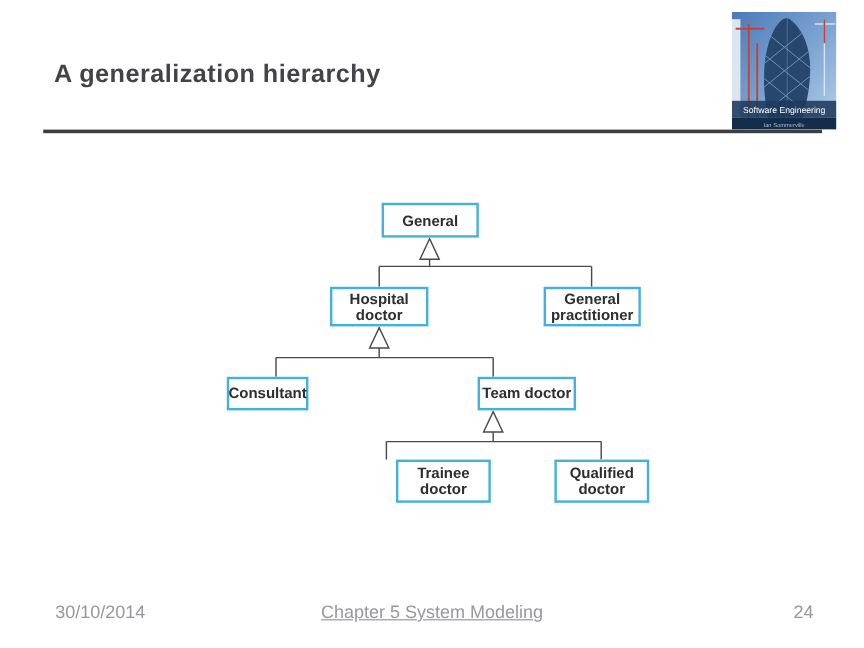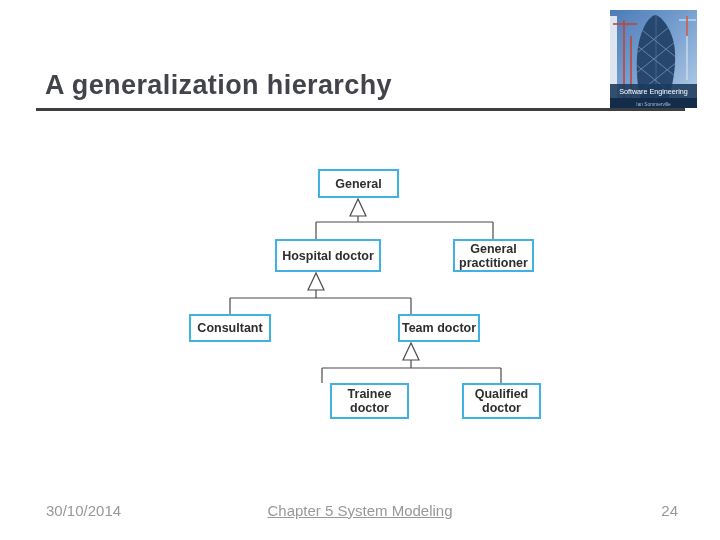--- a/index.html
+++ b/index.html
@@ -15,25 +15,24 @@
   body{font-family:"Liberation Sans","DejaVu Sans",sans-serif;}
   .slide{
     position:relative;
     width:720px;height:540px;
     background:#ffffff;
     overflow:hidden;
   }
   .slide-title{
     position:absolute;
     left:45px;top:50px;
-    font-size:27px;
+    font-size:21px;
     font-weight:bold;
     letter-spacing:0.4px;
     color:var(--title-color);
-    margin-top:20px;
   }
   .title-rule{
     position:absolute;
     left:36px;top:108px;
     width:649px;height:3px;
     background:var(--rule-color);
   }
   .logo{
     position:absolute;
     left:610px;top:10px;
@@ -125,23 +124,23 @@
   <svg class="connectors" viewBox="0 0 720 540">
     <path class="connector-path" d="M358 216 V222 M316 222 H493 M316 222 V239 M493 222 V239
              M316 290 V298 M230 298 H411 M230 298 V314 M411 298 V314
              M411 360 V368 M322 368 H501 M322 368 V383 M501 368 V383"></path>
     <polygon class="gen-arrow" points="358,199 350,216 366,216"></polygon>
     <polygon class="gen-arrow" points="316,273 308,290 324,290"></polygon>
     <polygon class="gen-arrow" points="411,343 403,360 419,360"></polygon>
   </svg>
 
   <div class="node" style="left:318px;top:169px;width:81px;height:29px;">General</div>
-  <div class="node" style="left:275px;top:239px;width:106px;height:33px;">Hospital doctor</div>
+  <div class="node" style="left:275px;top:239px;width:82px;height:33px;">Hospital doctor</div>
   <div class="node" style="left:453px;top:239px;width:81px;height:33px;">General practitioner</div>
-  <div class="node" style="left:189px;top:314px;width:82px;height:28px;">Consultant</div>
+  <div class="node" style="left:189px;top:314px;width:68px;height:28px;">Consultant</div>
   <div class="node" style="left:370px;top:314px;width:82px;height:28px;margin-left:28px;">Team doctor</div>
   <div class="node" style="left:283px;top:383px;width:79px;height:36px;margin-left:47px;">Trainee doctor</div>
   <div class="node" style="left:462px;top:383px;width:79px;height:36px;">Qualified doctor</div>
 
   <div class="footer">
     <span class="footer-date">30/10/2014</span>
     <span class="footer-chapter">Chapter 5 System Modeling</span>
     <span class="footer-page">24</span>
   </div>
 

